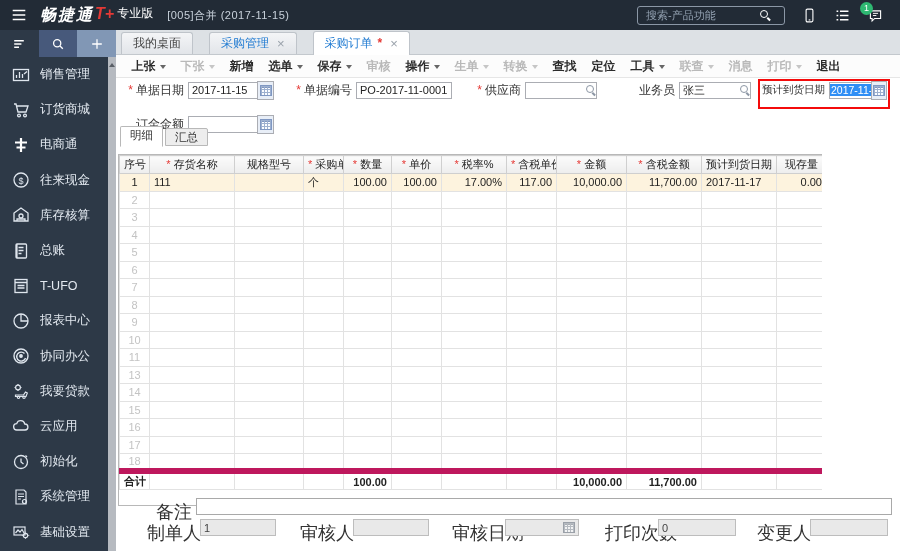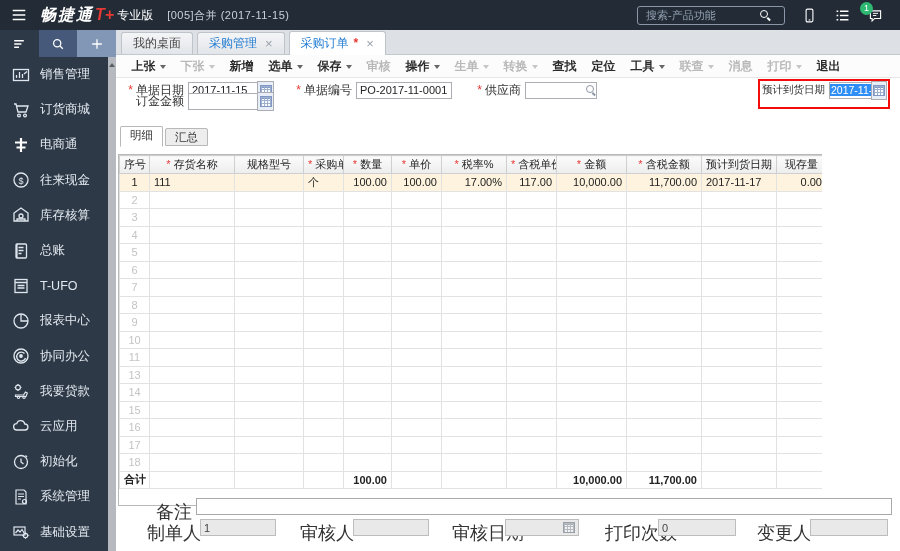--- a/index.html
+++ b/index.html
@@ -46,21 +46,21 @@
   .sitem{height:35.2px;display:flex;align-items:center;padding-left:11px;cursor:pointer}
   .sicon{width:20px;height:20px;margin-right:9px;flex:none}
   .sicon svg{width:20px;height:20px;display:block}
   .slabel{color:#e3e9f0;font-size:12.5px;white-space:nowrap}
   .side-scroll{position:absolute;right:0;top:27px;width:8px;bottom:0;background:#b6bac0;cursor:pointer}
   .side-scroll .arr{display:block;margin:3px auto 0;width:0;height:0;border:3px solid transparent;border-bottom:4px solid #5a5f66}
   
   .main{position:absolute;left:116px;top:30px;right:0;bottom:0;background:#fff}
   #tabstrip{position:absolute;top:0;left:0;right:0;height:25px;background:#dde1e5;border-bottom:1px solid #c3c8cd;
             display:flex;align-items:flex-end;padding-left:5px;box-sizing:border-box;z-index:3}
-  .tab{height:21px;line-height:21px;padding:0 11px;margin-right:4px;border:1px solid #bfc4ca;border-bottom:none;
+  .tab{height:21px;line-height:21px;padding:0 11px;margin-right:16px;border:1px solid #bfc4ca;border-bottom:none;
        border-radius:3px 3px 0 0;background:linear-gradient(#f4f5f7,#e2e5e9);font-size:12px;color:#444;
        display:flex;align-items:center;gap:5px;cursor:pointer;white-space:nowrap}
   .tab.blue{color:#1f7ad1}
   .tab.active{background:#fff;margin-bottom:-1px;height:23px;z-index:4;position:relative}
   .tab .star{color:#e53935;font-weight:bold}
   .tab .x{color:#9aa2ab;font-size:13px;margin-left:3px;line-height:1}
   #toolbar{position:absolute;top:25px;left:0;right:0;height:23px;background:#fcfcfc;border-bottom:1px solid #e6e6e6;
            display:flex;align-items:center;padding-left:8px;box-sizing:border-box}
   .titem{font-size:12px;font-weight:bold;color:#2b2b2b;padding:0 7.5px;display:flex;align-items:center;gap:4px;cursor:pointer;white-space:nowrap}
   .titem.dis{color:#b9b9b9;cursor:default}
@@ -81,41 +81,41 @@
   .stab{height:16px;line-height:16px;padding:0 9px;font-size:11.5px;border:1px solid #b8b8b8;margin-right:2px;
         background:#ededed;color:#333;border-radius:2px 2px 0 0;cursor:pointer}
   .stab.active{background:#fff;height:19px;margin-bottom:-1px;border-bottom-color:#fff}
   .gridwrap{position:absolute;left:2px;top:124px;width:704px;height:352px;border:1px solid #b8b8b8;border-right:none;box-sizing:border-box;overflow:hidden;background:#fff}
   table{border-collapse:collapse;table-layout:fixed;width:782px}
   th,td{border:1px solid #e2e2e2;padding:0 4px;height:17.5px;font-size:11px;overflow:hidden;white-space:nowrap;box-sizing:border-box;color:#222}
   th{background:linear-gradient(#fbfbfb,#ededed);border-color:#cfcfcf;font-weight:normal;height:18px;text-align:center}
   td.c{text-align:center}td.r{text-align:right}
   tr.hl td{background:#fdf3de}
   td.rownum{color:#c3c3c3;text-align:center}
-  tr.total td{font-weight:bold;border-top:1px solid #be185d}
+  tr.total td{font-weight:bold;border-top:6px solid #be185d}
   
   .flabel{position:absolute;font-size:18px;color:#333;text-align:right;white-space:nowrap}
   .finput{position:absolute;height:17px;border:1px solid #bdbdbd;background:#e9e9e9;font-size:11px;color:#444;
           padding:0 3px;box-sizing:border-box;font-family:inherit}
   .finput:disabled{color:#444}
   .rinput{position:absolute;height:17px;border:1px solid #a9a9a9;background:#fff;font-size:11px;color:#222;
           padding:0 3px;box-sizing:border-box;font-family:inherit;outline:none}
   .fdate{position:absolute;height:17px;border:1px solid #bdbdbd;background:#e9e9e9;box-sizing:border-box;
          display:flex;align-items:center;justify-content:flex-end;padding-right:3px}
 </style>
 </head>
 <body>
 
 <header class="tb">
   <span class="tb-burger">
     <svg viewBox="0 0 20 20">
         <path d="M3 5h14M3 10h14M3 15h14" stroke="#fff" stroke-width="1.8" fill="none"></path>
       </svg>
   </span>
-  <span style="display:flex;align-items:center">
+  <span style="display:flex;align-items:flex-start">
     <span class="brand-cn">畅捷通</span>
       <span class="brand-mark">T+</span>
       <span class="brand-ed">专业版</span>
   </span>
   <span class="account">
     <span>[005]合并</span>
     <span>(2017-11-15)</span>
   </span>
   <span class="tb-right">
     <span class="tb-search">
@@ -440,34 +440,43 @@
       <label style="width:48px">
           <i class="req">*</i>
           <span>供应商</span>
         </label>
       <span class="inp" style="width:72px">
           <input value="" style="">
           <span class="mag" style="margin-right:2px"></span>
         </span>
     </div>
 
+    <div class="fld" style="left:519px;top:3px">
+      <label style="width:40px">
+          <span>业务员</span>
+        </label>
+      <span class="inp" style="width:72px">
+          <input value="张三" style="">
+          <span class="mag" style="margin-right:2px"></span>
+        </span>
+    </div>
 
     <div class="fld" style="left:646px;top:3px">
       <label style="width:63px;font-size:10.5px">
           <span>预计到货日期</span>
         </label>
       <span class="inp" style="width:43px">
           <span class="sel">2017-11-17</span>
         </span>
       <span class="ibtn" style="height:17px;margin-left:-1px;border:1px solid #abadb3;width:14px">
           <i class="cal"></i>
         </span>
     </div>
 
-    <div class="fld" style="left:4px;top:14px">
+    <div class="fld" style="left:4px;top:37px">
       <label style="width:64px">
           <span>订金金额</span>
         </label>
       <span class="inp" style="width:70px">
           <input value="" style="">
         </span>
       <span class="ibtn" style="height:17px;margin-left:-1px;border:1px solid #abadb3">
           <i class="cal"></i>
         </span>
     </div>

